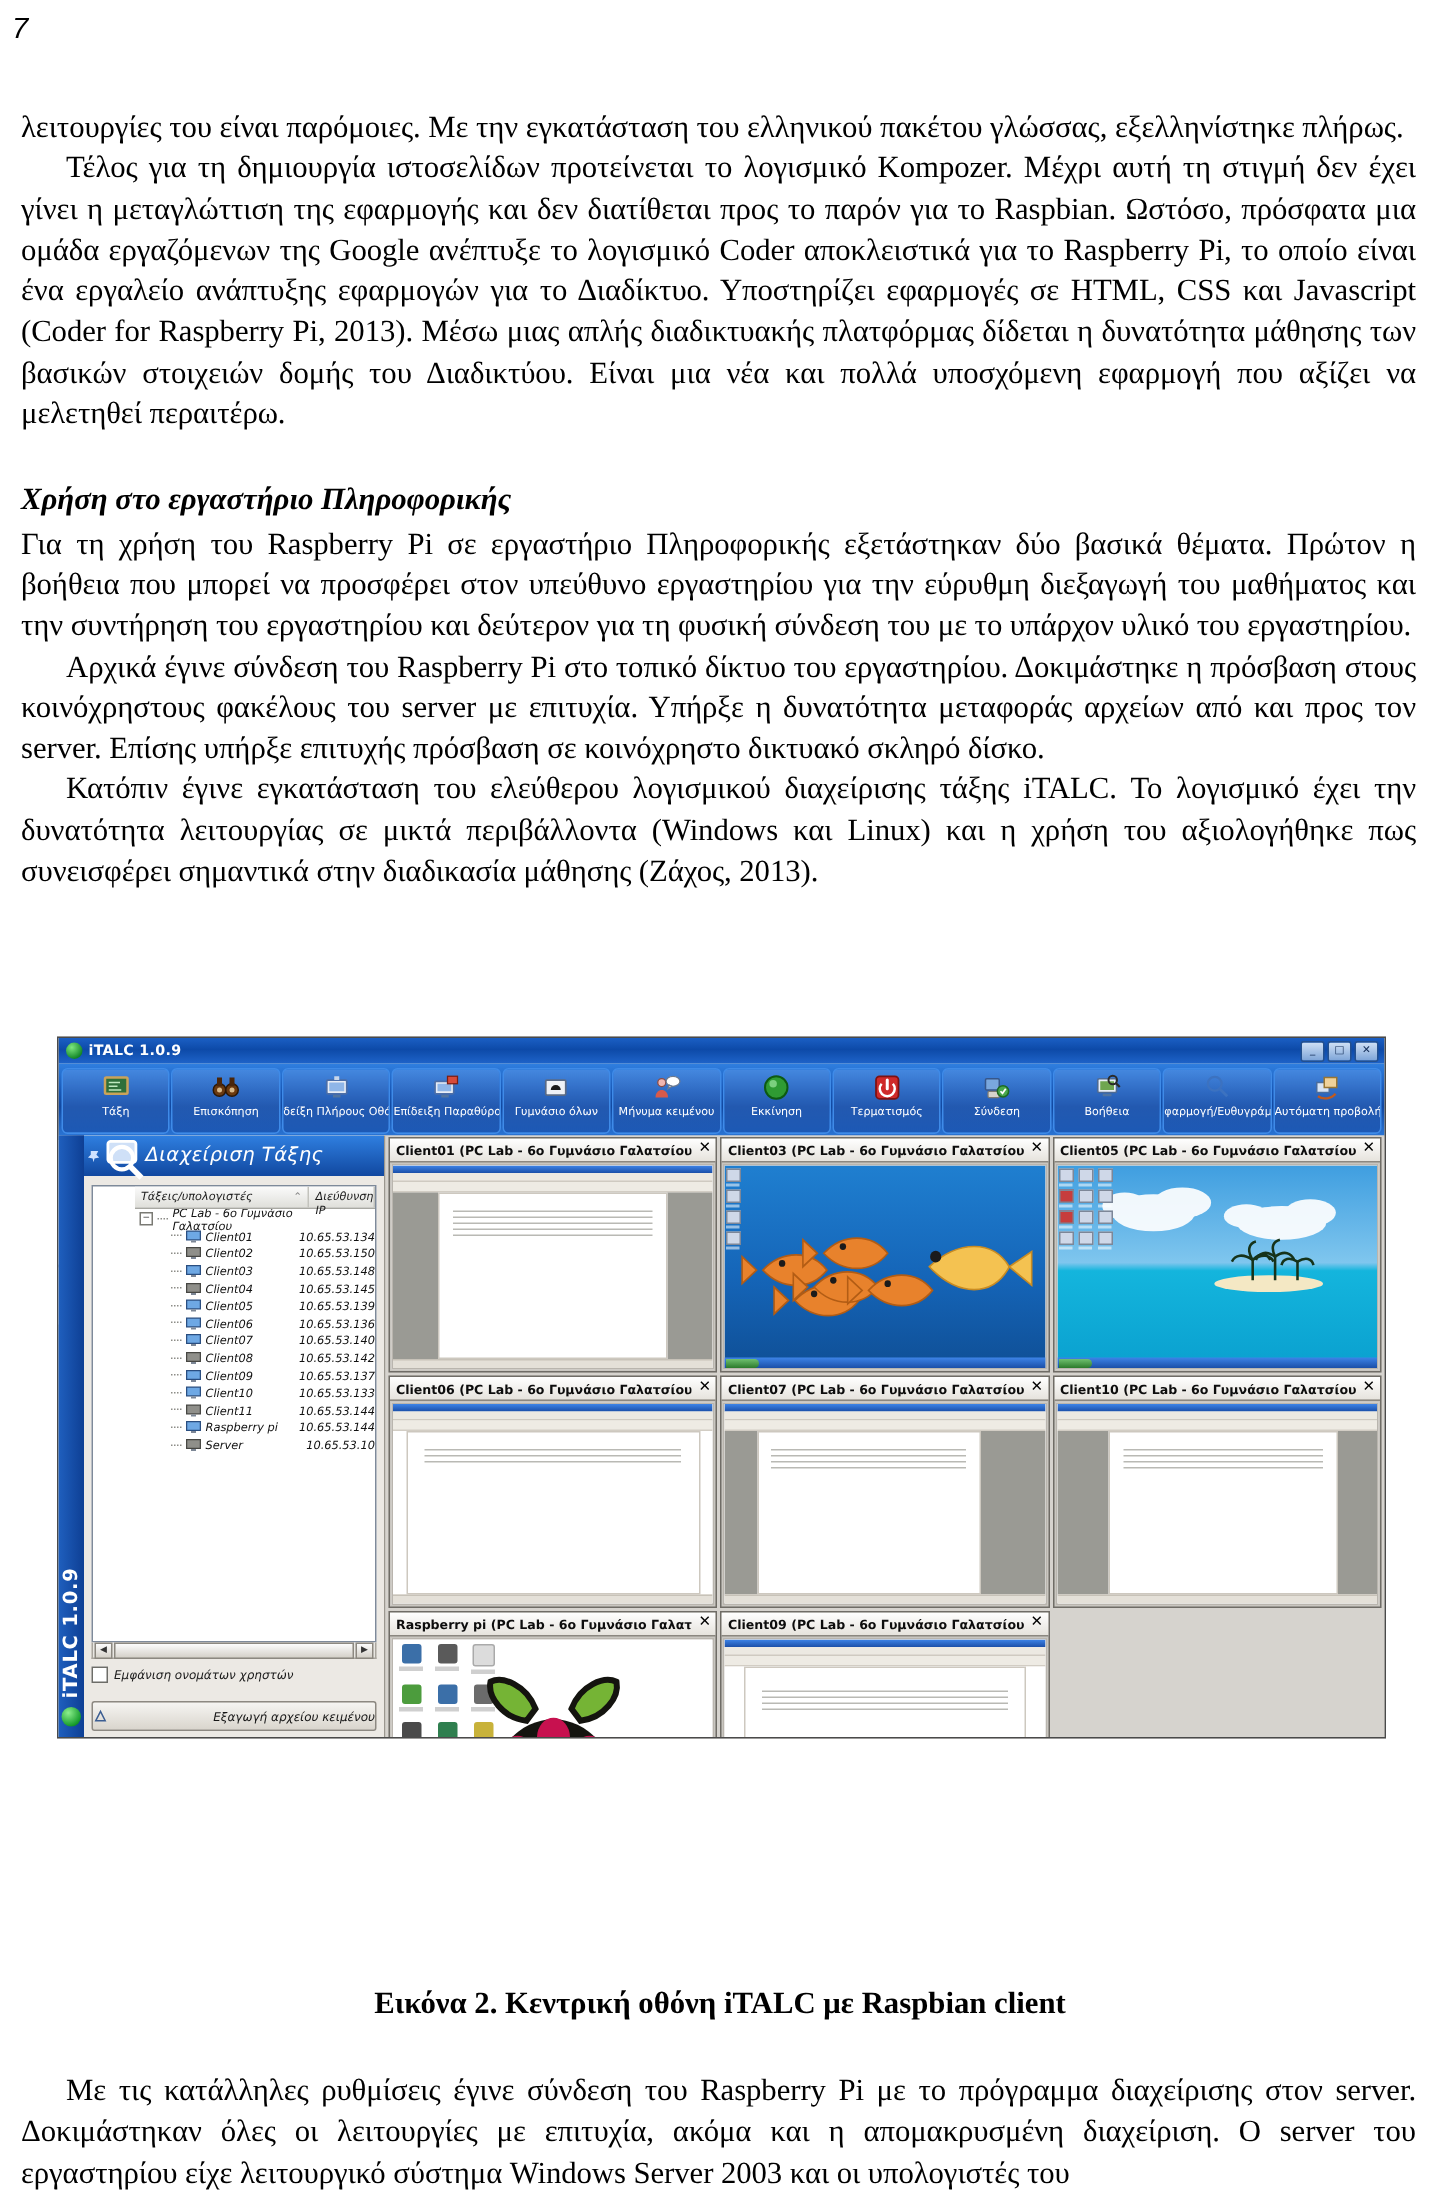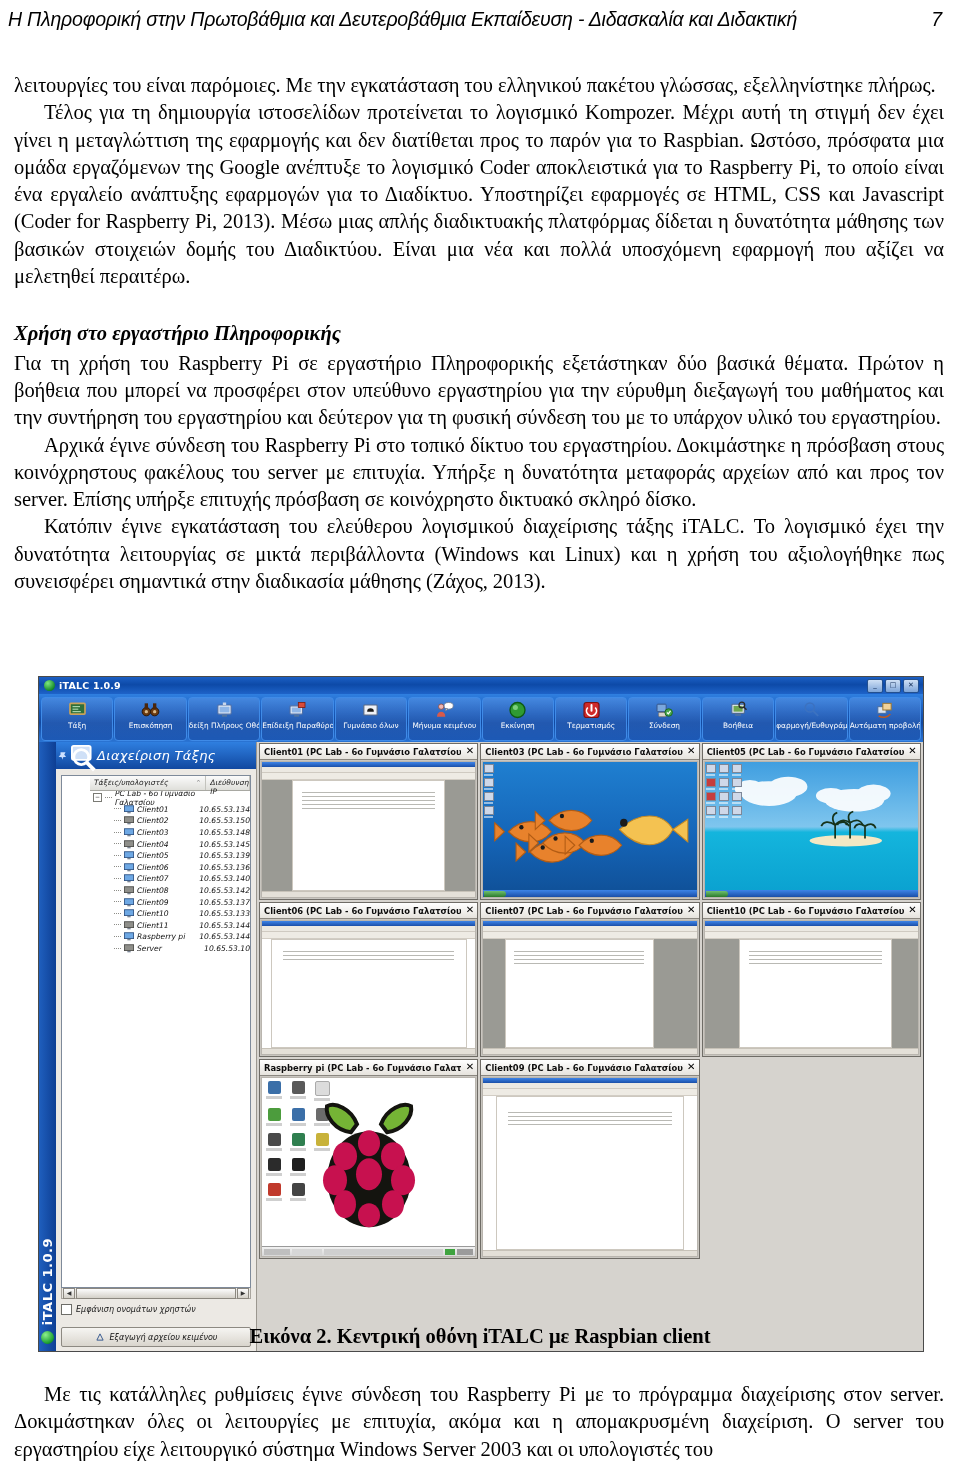--- a/index.html
+++ b/index.html
@@ -57,24 +57,24 @@
     font-style: italic;
     line-height: 27.3px;
     text-align: left;
   }
   .gap-before-heading { height: 30px; }
   .gap-after-heading { height: 2px; }
 
   
   .figure-wrap {
     position: absolute;
-    top: 676px;
+    top: 691px;
     left: 38px;
     width: 886px;
-    height: 676px;
+    height: 468px;
   }
   .figure-caption {
     position: absolute;
     top: 1325px;
     left: 0;
     width: 960px;
     text-align: center;
     font-size: 20.5px;
     font-weight: bold;
   }
@@ -359,21 +359,21 @@
     color: #2a2a2a;
   }
   .export-btn {
     margin-top: 12px;
     height: 18px;
     background: linear-gradient(180deg,#f6f5f2,#d9d5cd);
     border: 1px solid #8d8982;
     border-radius: 2px;
     display: flex;
     align-items: center;
-    justify-content: center;
+    justify-content: space-between;
     gap: 5px;
     font-size: 8px;
     color: #161616;
   }
   .export-btn .exp-ico { width: 10px; height: 10px; flex: none; }
 
   
   .brandstrip {
     position: absolute;
     left: 0; top: 65px; bottom: 0;
@@ -546,21 +546,20 @@
   .brand-dot {
     width: 13px; height: 13px; border-radius: 50%;
     background: radial-gradient(circle at 35% 30%, #8df08d, #179c2c 70%, #0a5418);
     margin-bottom: 3px;
   }
 </style>
 </head>
 <body>
 
 <div class="page-header">
-  <span class="hdr-title">Η Πληροφορική στην Πρωτοβάθμια και Δευτεροβάθμια Εκπαίδευση - Διδασκαλία και Διδακτική</span>
   <span class="hdr-page">7</span>
 </div>
 
 <div class="doc-body">
   <p class="para">λειτουργίες του είναι παρόμοιες. Με την εγκατάσταση του ελληνικού πακέτου γλώσσας, εξελληνίστηκε πλήρως.</p>
   <p class="para indent">Τέλος για τη δημιουργία ιστοσελίδων προτείνεται το λογισμικό Kompozer. Μέχρι αυτή τη στιγμή δεν έχει γίνει η μεταγλώττιση της εφαρμογής και δεν διατίθεται προς το παρόν για το Raspbian. Ωστόσο, πρόσφατα μια ομάδα εργαζόμενων της Google ανέπτυξε το λογισμικό Coder αποκλειστικά για το Raspberry Pi, το οποίο είναι ένα εργαλείο ανάπτυξης εφαρμογών για το Διαδίκτυο. Υποστηρίζει εφαρμογές σε HTML, CSS και Javascript (Coder for Raspberry Pi, 2013). Μέσω μιας απλής διαδικτυακής πλατφόρμας δίδεται η δυνατότητα μάθησης των βασικών στοιχειών δομής του Διαδικτύου. Είναι μια νέα και πολλά υποσχόμενη εφαρμογή που αξίζει να μελετηθεί περαιτέρω.</p>
   <div class="gap-before-heading"></div>
   <h2 class="section-title">Χρήση στο εργαστήριο Πληροφορικής</h2>
   <div class="gap-after-heading"></div>
   <p class="para">Για τη χρήση του Raspberry Pi σε εργαστήριο Πληροφορικής εξετάστηκαν δύο βασικά θέματα. Πρώτον η βοήθεια που μπορεί να προσφέρει στον υπεύθυνο εργαστηρίου για την εύρυθμη διεξαγωγή του μαθήματος και την συντήρηση του εργαστηρίου και δεύτερον για τη φυσική σύνδεση του με το υπάρχον υλικό του εργαστηρίου.</p>

